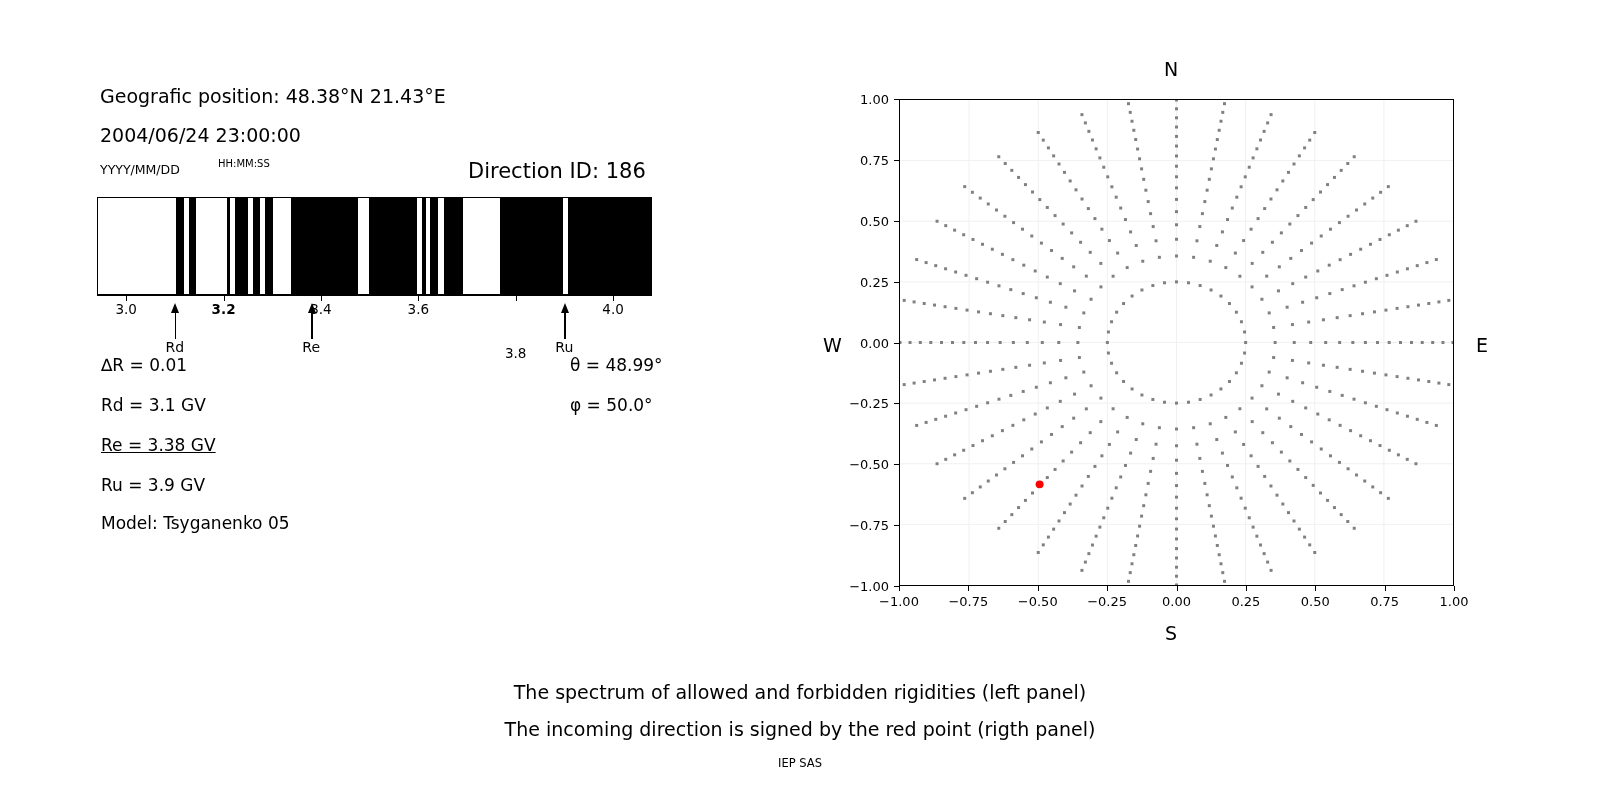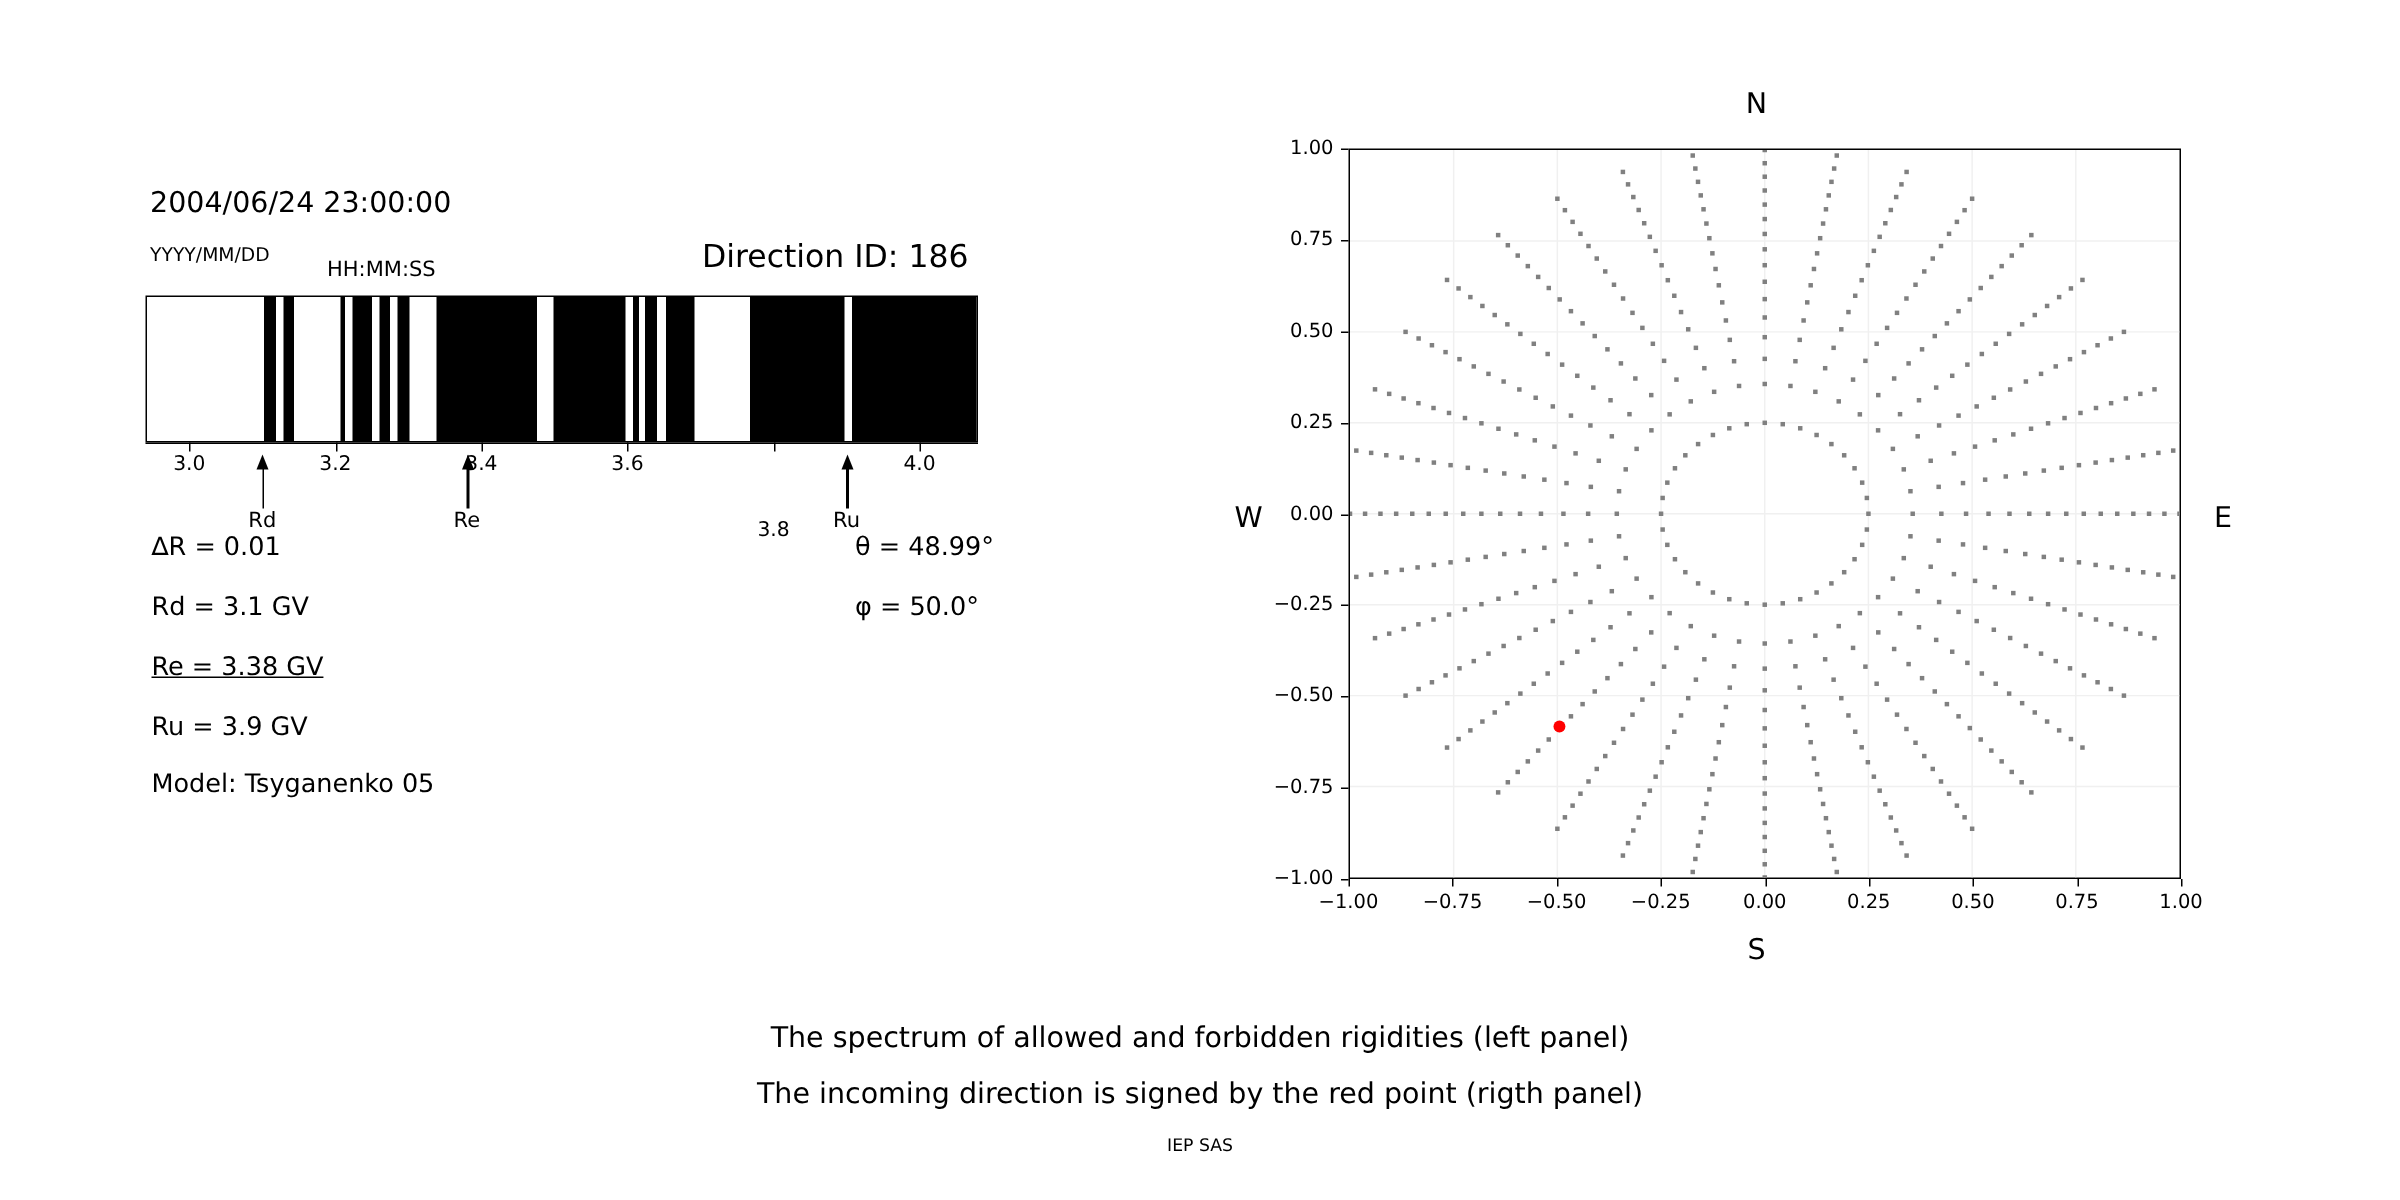--- a/index.html
+++ b/index.html
@@ -11,21 +11,21 @@
     overflow:hidden;
     position:relative;
   }
 
   
   #left-panel{position:absolute;left:0;top:0;width:800px;height:660px;}
 
   .hdr-geo{position:absolute;left:100px;top:85px;font-size:19px;white-space:nowrap;}
   .hdr-date{position:absolute;left:100px;top:124px;font-size:19px;white-space:nowrap;}
   .hdr-fmt1{position:absolute;left:100px;top:162px;font-size:12.5px;white-space:nowrap;}
-  .hdr-fmt2{position:absolute;left:218px;top:172px;font-size:14px;white-space:nowrap;}
+  .hdr-fmt2{position:absolute;left:218px;top:158px;font-size:10px;white-space:nowrap;}
   .hdr-dirid{position:absolute;left:468px;top:159px;font-size:21px;white-space:nowrap;}
 
   
   #spectrum-bar{
     position:absolute;left:97px;top:197px;width:555px;height:98px;
     background:#ffffff;border:1px solid #000000;box-sizing:border-box;
     overflow:hidden;
   }
   #spectrum-bar .band{position:absolute;top:0;height:100%;background:#000000;}
 
@@ -71,20 +71,21 @@
   .cap-line{position:absolute;width:1600px;text-align:center;font-size:19px;white-space:nowrap;}
   #caption-line1{top:681px;}
   #caption-line2{top:718px;}
   #footer-credit{position:absolute;width:1600px;text-align:center;top:756px;font-size:11.5px;}
 </style>
 </head>
 <body>
 
 <div id="left-panel">
 
+  <div class="hdr-geo">Geografic position: 48.38°N 21.43°E</div>
   <div class="hdr-date">2004/06/24 23:00:00</div>
   <div class="hdr-fmt1">YYYY/MM/DD</div>
   <div class="hdr-fmt2">HH:MM:SS</div>
   <div class="hdr-dirid">Direction ID: 186</div>
 
   <div id="spectrum-bar">
       <div class="band" style="left: 77.8947px; width: 7.78947px; background: rgb(0, 0, 0);"></div>
       <div class="band" style="left: 90.5526px; width: 7.78947px; background: rgb(0, 0, 0);"></div>
       <div class="band" style="left: 128.526px; width: 3.89474px; background: rgb(0, 0, 0);"></div>
       <div class="band" style="left: 137.289px; width: 12.6579px; background: rgb(0, 0, 0);"></div>
@@ -96,21 +97,21 @@
       <div class="band" style="left: 332.026px; width: 7.78947px; background: rgb(0, 0, 0);"></div>
       <div class="band" style="left: 345.658px; width: 19.4737px; background: rgb(0, 0, 0);"></div>
       <div class="band" style="left: 402.132px; width: 63.2895px; background: rgb(0, 0, 0);"></div>
       <div class="band" style="left: 470.289px; width: 84.7105px; background: rgb(0, 0, 0);"></div>
     </div>
   <div id="bar-axis"></div>
   <div id="bar-axis-ticks">
       <div class="tickmark" style="left: 126.211px;"></div>
       <div class="ticklabel" style="left: 126.211px;">3.0</div>
       <div class="tickmark" style="left: 223.579px;"></div>
-      <div class="ticklabel" style="left: 223.579px;">3.2</div>
+      <div class="ticklabel" style="left: 223.579px; font-weight: bold;">3.2</div>
       <div class="tickmark" style="left: 320.947px;"></div>
       <div class="ticklabel" style="left: 320.947px;">3.4</div>
       <div class="tickmark" style="left: 418.316px;"></div>
       <div class="ticklabel" style="left: 418.316px;">3.6</div>
       <div class="tickmark" style="left: 515.684px;"></div>
       <div class="ticklabel" style="left: 515.684px; margin-top: 44px;">3.8</div>
       <div class="tickmark" style="left: 613.053px;"></div>
       <div class="ticklabel" style="left: 613.053px;">4.0</div>
     </div>
   <div id="bar-arrows">

